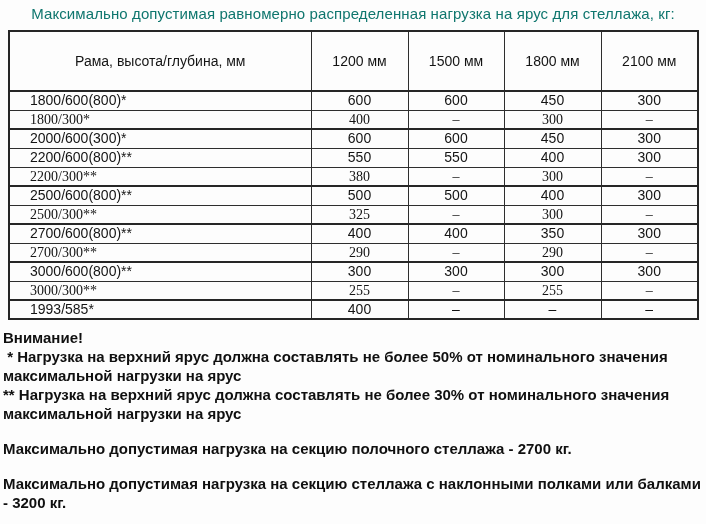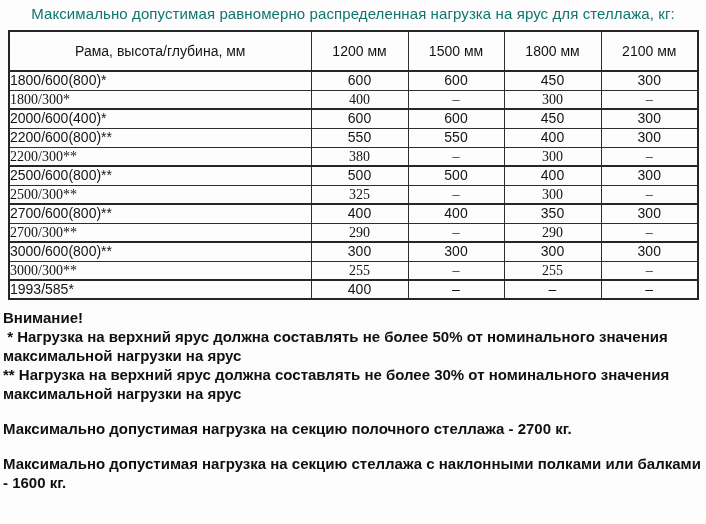--- a/index.html
+++ b/index.html
@@ -33,33 +33,33 @@
   }
   table.load-table th,
   table.load-table td {
     border: 1px solid #2e2e2e;
     font-size: 14px;
     font-weight: 400;
     color: #141414;
     vertical-align: middle;
   }
   table.load-table thead th {
-    height: 40px;
+    height: 60px;
     text-align: center;
     border-bottom: 2px solid #262626;
   }
   table.load-table tbody td {
     height: 19px;
     line-height: 17px;
     text-align: center;
     padding: 0 2px;
   }
   table.load-table tbody td.frame-cell {
     text-align: left;
-    padding-left: 0;
+    padding-left: 20px;
   }
   table.load-table tbody tr.group-end td {
     border-bottom: 2px solid #262626;
     font-family: Liberation Serif, serif;
   }
   .notes {
     margin-top: 8px;
     padding-left: 3px;
     font-size: 15px;
     font-weight: 700;
@@ -107,21 +107,21 @@
           <td class="value-cell">300</td>
         </tr>
         <tr class="group-end">
           <td class="frame-cell">1800/300*</td>
           <td class="value-cell">400</td>
           <td class="value-cell">–</td>
           <td class="value-cell">300</td>
           <td class="value-cell">–</td>
         </tr>
         <tr>
-          <td class="frame-cell">2000/600(400)*</td>
+          <td class="frame-cell">2000/600(300)*</td>
           <td class="value-cell">600</td>
           <td class="value-cell">600</td>
           <td class="value-cell">450</td>
           <td class="value-cell">300</td>
         </tr>
         <tr>
           <td class="frame-cell">2200/600(800)**</td>
           <td class="value-cell">550</td>
           <td class="value-cell">550</td>
           <td class="value-cell">400</td>
@@ -184,16 +184,16 @@
           <td class="value-cell">–</td>
         </tr>
       </tbody>
   </table>
 
   <div class="notes">
     <div class="note-line">Внимание!</div>
     <div class="note-line"> * Нагрузка на верхний ярус должна составлять не более 50% от номинального значения максимальной нагрузки на ярус</div>
     <div class="note-line">** Нагрузка на верхний ярус должна составлять не более 30% от номинального значения максимальной нагрузки на ярус</div>
     <div class="para">Максимально допустимая нагрузка на секцию полочного стеллажа - 2700 кг.</div>
-    <div class="para">Максимально допустимая нагрузка на секцию стеллажа с наклонными полками или балками - 1600 кг.</div>
+    <div class="para">Максимально допустимая нагрузка на секцию стеллажа с наклонными полками или балками - 3200 кг.</div>
   </div>
 
 </div>
 
 </body></html>

